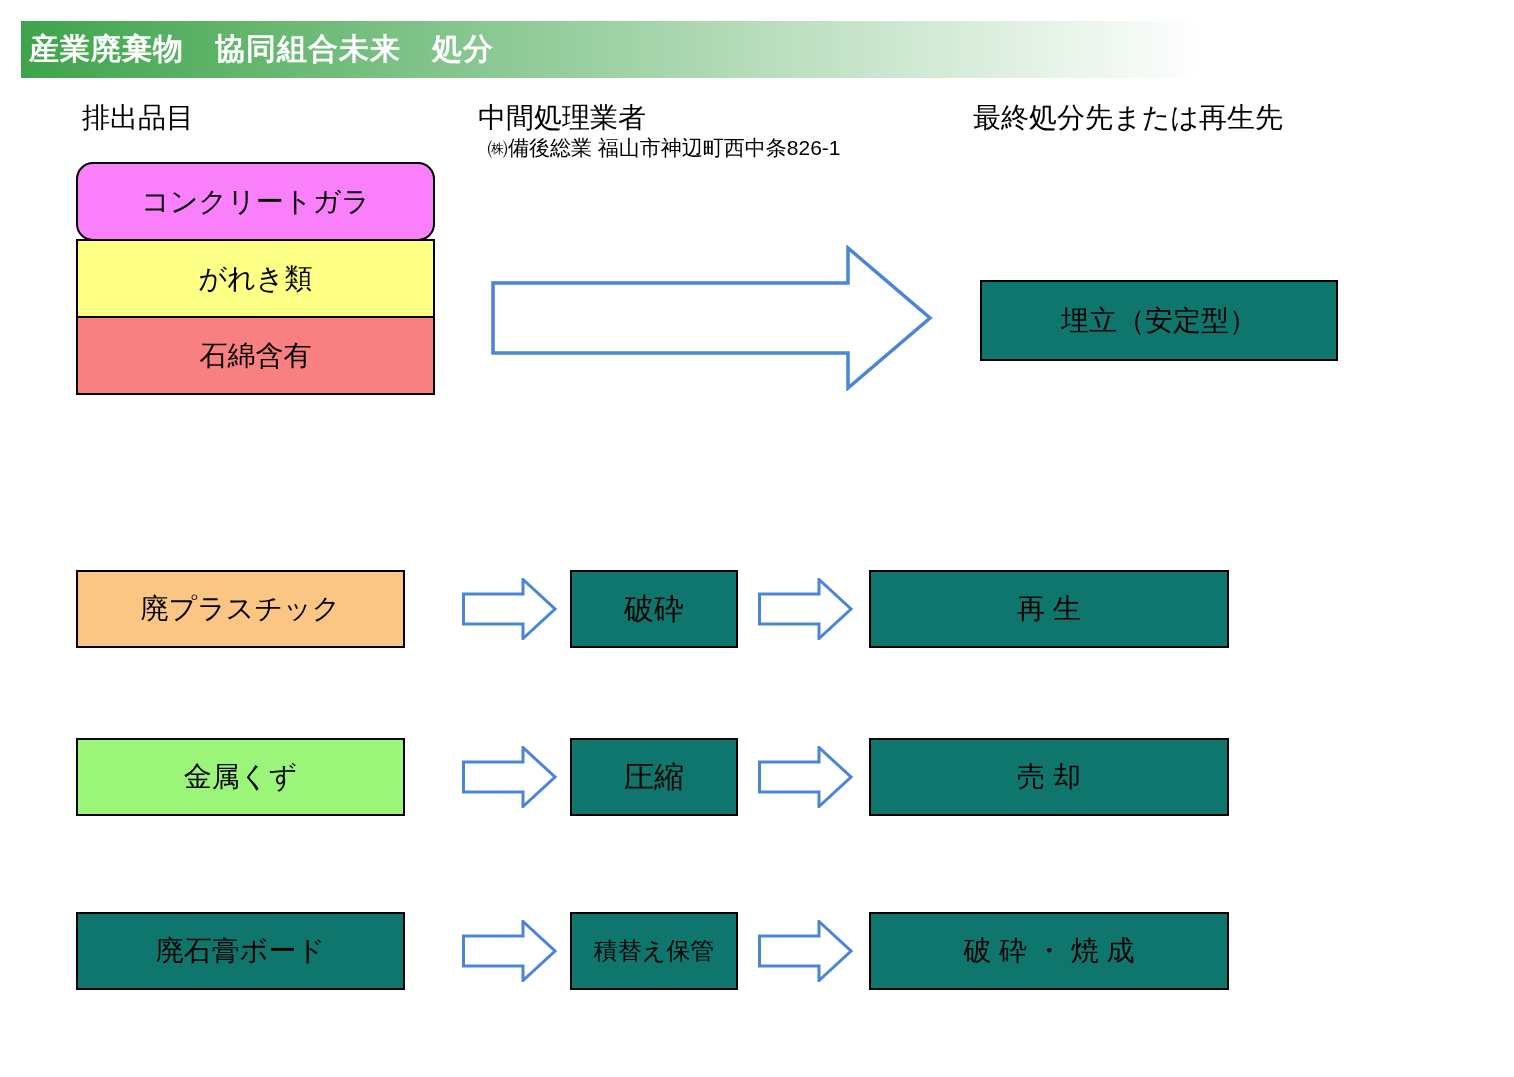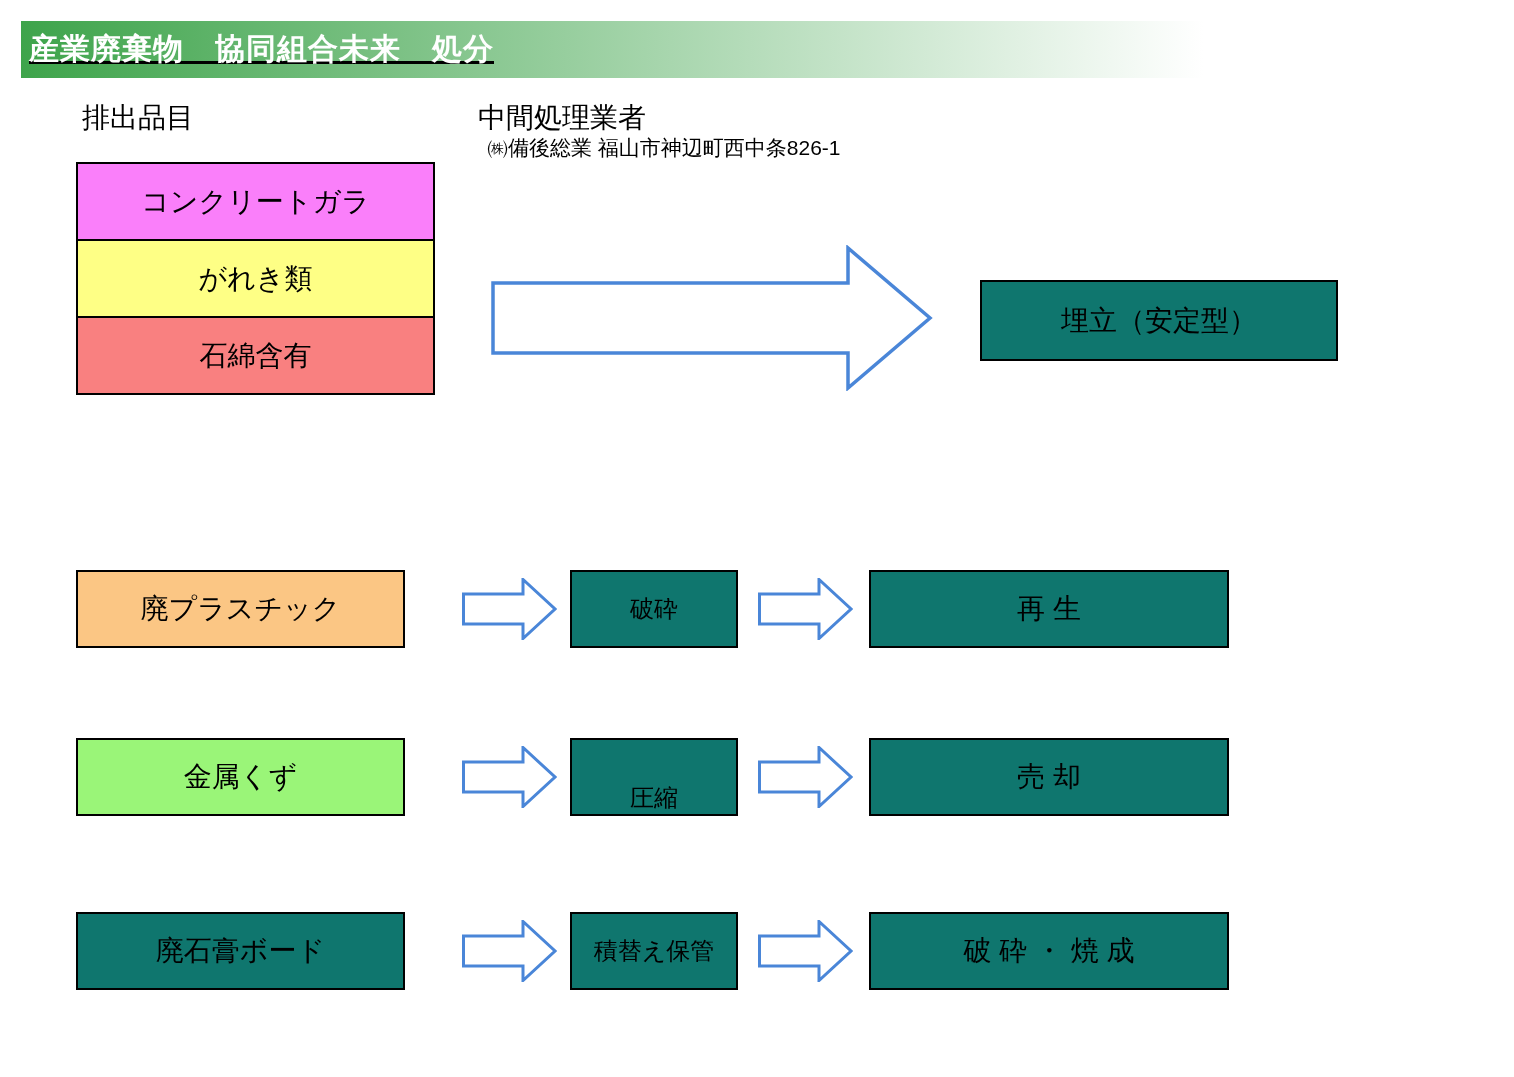--- a/index.html
+++ b/index.html
@@ -16,21 +16,21 @@
     background: #ffffff;
     overflow: hidden;
   }
   .abs { position: absolute; }
 
   
   .header-bar {
     left: 21px; top: 21px;
     width: 1219px; height: 57px;
     background: linear-gradient(to right, var(--header-green, #3ea44b) 0%, #ffffff 97%);
-    display: flex; align-items: center; text-decoration: underline;
+    display: flex; align-items: center;
   }
   .header-title {
     color: #ffffff;
     font-size: 30px;
     font-weight: bold;
     padding-left: 8px;
     letter-spacing: 1px;
     white-space: nowrap;
   }
 
@@ -61,21 +61,21 @@
   
   .stack { left: 76px; top: 162px; width: 359px; }
   .stack .fbox {
     width: 359px; height: 79px;
     margin-top: -2px;
   }
   .stack .fbox:first-child { margin-top: 0; }
 
   
   .src-box  { left: 76px;  width: 329px; height: 78px; }
-  .proc-box { left: 570px; width: 168px; height: 78px; font-size: 24px; }
+  .proc-box { left: 570px; width: 168px; height: 78px; font-size: 30px; }
   .dest-box { left: 869px; width: 360px; height: 78px; }
 
   .arrow-sm { width: 95px; height: 62px; display: block; }
   .arrow-lg { width: 442px; height: 146px; display: block; }
   .arrow-shape {
     fill: #ffffff;
     stroke: var(--arrow-color, #4a86d8);
   }
 </style>
 </head>
@@ -83,23 +83,24 @@
 
 <div class="canvas">
 
   <div class="abs header-bar">
     <span class="header-title">産業廃棄物　協同組合未来　処分</span>
   </div>
 
   <div class="abs col-header" style="left:82px; top:103px;">排出品目</div>
   <div class="abs col-header" style="left:478px; top:103px;">中間処理業者</div>
   <div class="abs col-sub" style="left:487px; top:135px;">㈱備後総業 福山市神辺町西中条826-1</div>
+  <div class="abs col-header" style="left:973px; top:103px;">最終処分先または再生先</div>
 
   <div class="abs stack">
-    <div class="fbox" style="background-color: rgb(250, 127, 250);">
+    <div class="fbox" style="background-color: rgb(250, 127, 250); border-radius: 17px;">
       <span>コンクリートガラ</span>
     </div>
     <div class="fbox" style="background-color: rgb(254, 255, 133);">
       <span>がれき類</span>
     </div>
     <div class="fbox" style="background-color: rgb(249, 128, 128);">
       <span>石綿含有</span>
     </div>
   </div>
 
@@ -129,21 +130,21 @@
     </div>
   </div>
 
   <div>
     <div class="abs fbox src-box" style="top: 738px; background-color: rgb(154, 245, 120);">
       <span>金属くず</span>
     </div>
     <svg class="abs arrow-sm" style="left:462px; top:746px;" viewBox="0 0 95 62" aria-hidden="true">
       <polygon class="arrow-shape" stroke-width="3" points="1.5,16 61,16 61,1.5 93,31 61,60.5 61,46 1.5,46"></polygon>
     </svg>
-    <div class="abs fbox proc-box" style="top:738px;align-items:flex-end;">
+    <div class="abs fbox proc-box" style="top:738px;">
       <span>圧縮</span>
     </div>
     <svg class="abs arrow-sm" style="left:758px; top:746px;" viewBox="0 0 95 62" aria-hidden="true">
       <polygon class="arrow-shape" stroke-width="3" points="1.5,16 61,16 61,1.5 93,31 61,60.5 61,46 1.5,46"></polygon>
     </svg>
     <div class="abs fbox dest-box" style="top:738px;">
       <span>売 却</span>
     </div>
   </div>
 

